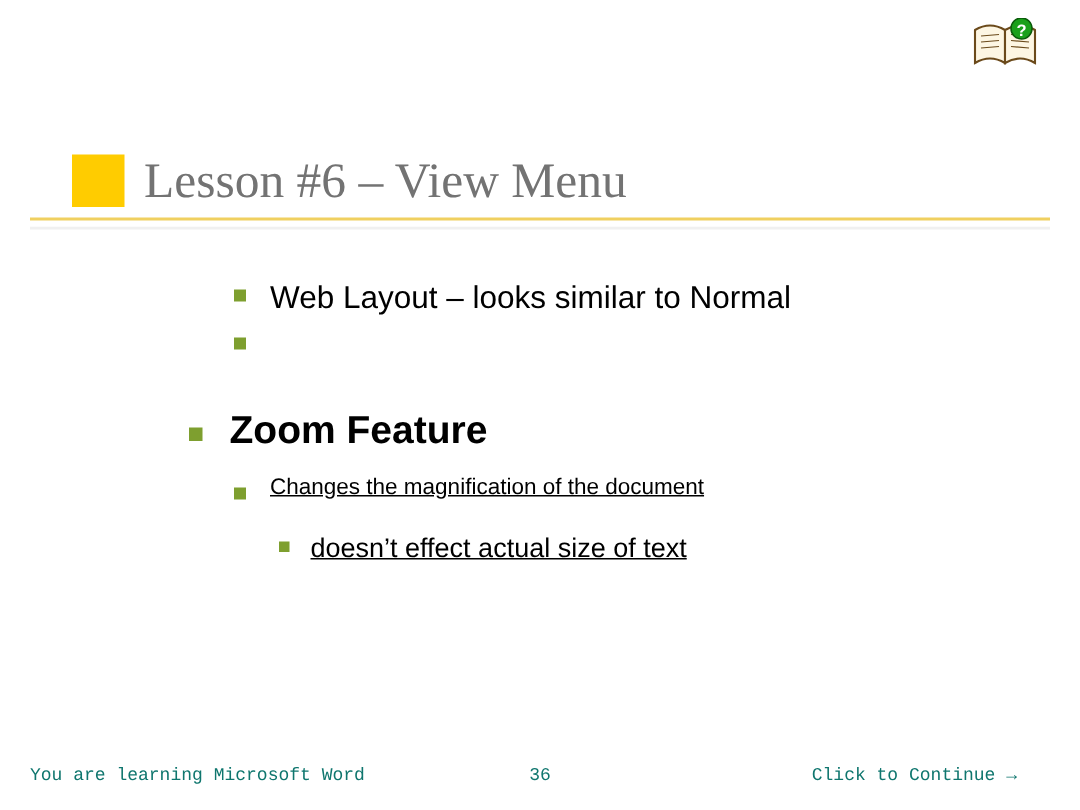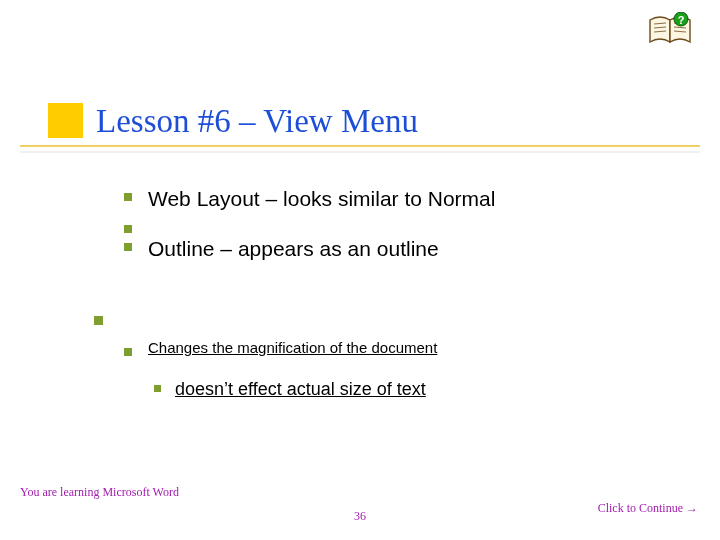--- a/index.html
+++ b/index.html
@@ -29,36 +29,36 @@
     width: 35px;
     height: 35px;
     background: #ffcc00;
   }
   .title-text {
     position: absolute;
     left: 48px;
     top: 0;
     font-family: "Times New Roman", Times, serif;
     font-size: 33px;
-    color: #1d4ed8;
+    color: #737373;
     white-space: nowrap;
     font-weight: 400;
   }
   .title-rule {
     position: absolute;
     left: 20px;
     top: 145px;
     width: 680px;
     height: 2px;
     background: #f0d060;
     box-shadow: 0 4px 0 #ffffff, 0 6px 0 #f0f0f0;
   }
   .content {
     position: absolute;
-    left: 124px;
+    left: 156px;
     top: 183px;
     width: 560px;
   }
   .row {
     display: flex;
     align-items: flex-start;
     line-height: 1.5;
   }
   .bullet {
     width: 8px;
@@ -83,28 +83,28 @@
   .sub3 { margin-left: 60px; margin-top: 16px; text-decoration: underline; }
   .sub3 .bullet { width:7px; height:7px; flex-basis:7px; margin-top:9px; margin-right:14px; }
   .sub3 .txt { font-size: 18px; }
 
   .footer {
     position: absolute;
     left: 0;
     bottom: 16px;
     width: 720px;
     display: flex;
-    align-items: flex-start;
-    font-family: Liberation Serif, serif;
+    align-items: flex-end;
+    font-family: Liberation Mono, monospace;
     font-size: 12px;
-    color: #a21caf;
+    color: #0f766e;
   }
   .footer-left   { position:absolute; left: 20px; }
   .footer-center { width:100%; text-align:center;margin-top:24px; }
-  .footer-right  { position:absolute; right: 22px; margin-top: 16px; }
+  .footer-right  { position:absolute; right: 42px; margin-top: 16px; }
 </style>
 </head>
 <body>
 
 <div class="book-icon">
   <svg width="46" height="34" viewBox="0 0 46 34">
     <path d="M2 8 Q12 2 22 8 L22 30 Q12 24 2 30 Z" fill="#fdf6e3" stroke="#6b4a1b" stroke-width="1.4"></path>
     <path d="M22 8 Q32 2 42 8 L42 30 Q32 24 22 30 Z" fill="#fdf6e3" stroke="#6b4a1b" stroke-width="1.4"></path>
     <line x1="6" y1="12" x2="18" y2="11" stroke="#6b4a1b" stroke-width="0.8"></line>
     <line x1="6" y1="16" x2="18" y2="15" stroke="#6b4a1b" stroke-width="0.8"></line>
@@ -126,29 +126,26 @@
 <div class="content">
 
   <div class="group1">
     <div class="row">
       <div class="bullet"></div>
       <div class="t1">Web Layout – looks similar to Normal</div>
     </div>
     <div class="row">
       <div class="bullet"></div>
     </div>
-    <div class="row">
-      <div class="bullet"></div>
-      <div class="t1">Outline – appears as an outline</div>
-    </div>
   </div>
 
   <div class="zoom-block">
     <div class="zoom-row">
       <div class="bullet"></div>
+      <div class="zoom-title">Zoom Feature</div>
     </div>
     <div class="row sub2">
       <div class="bullet"></div>
       <div class="txt">Changes the magnification of the document</div>
     </div>
     <div class="row sub3">
       <div class="bullet"></div>
       <div class="txt">doesn’t effect actual size of text</div>
     </div>
   </div>

